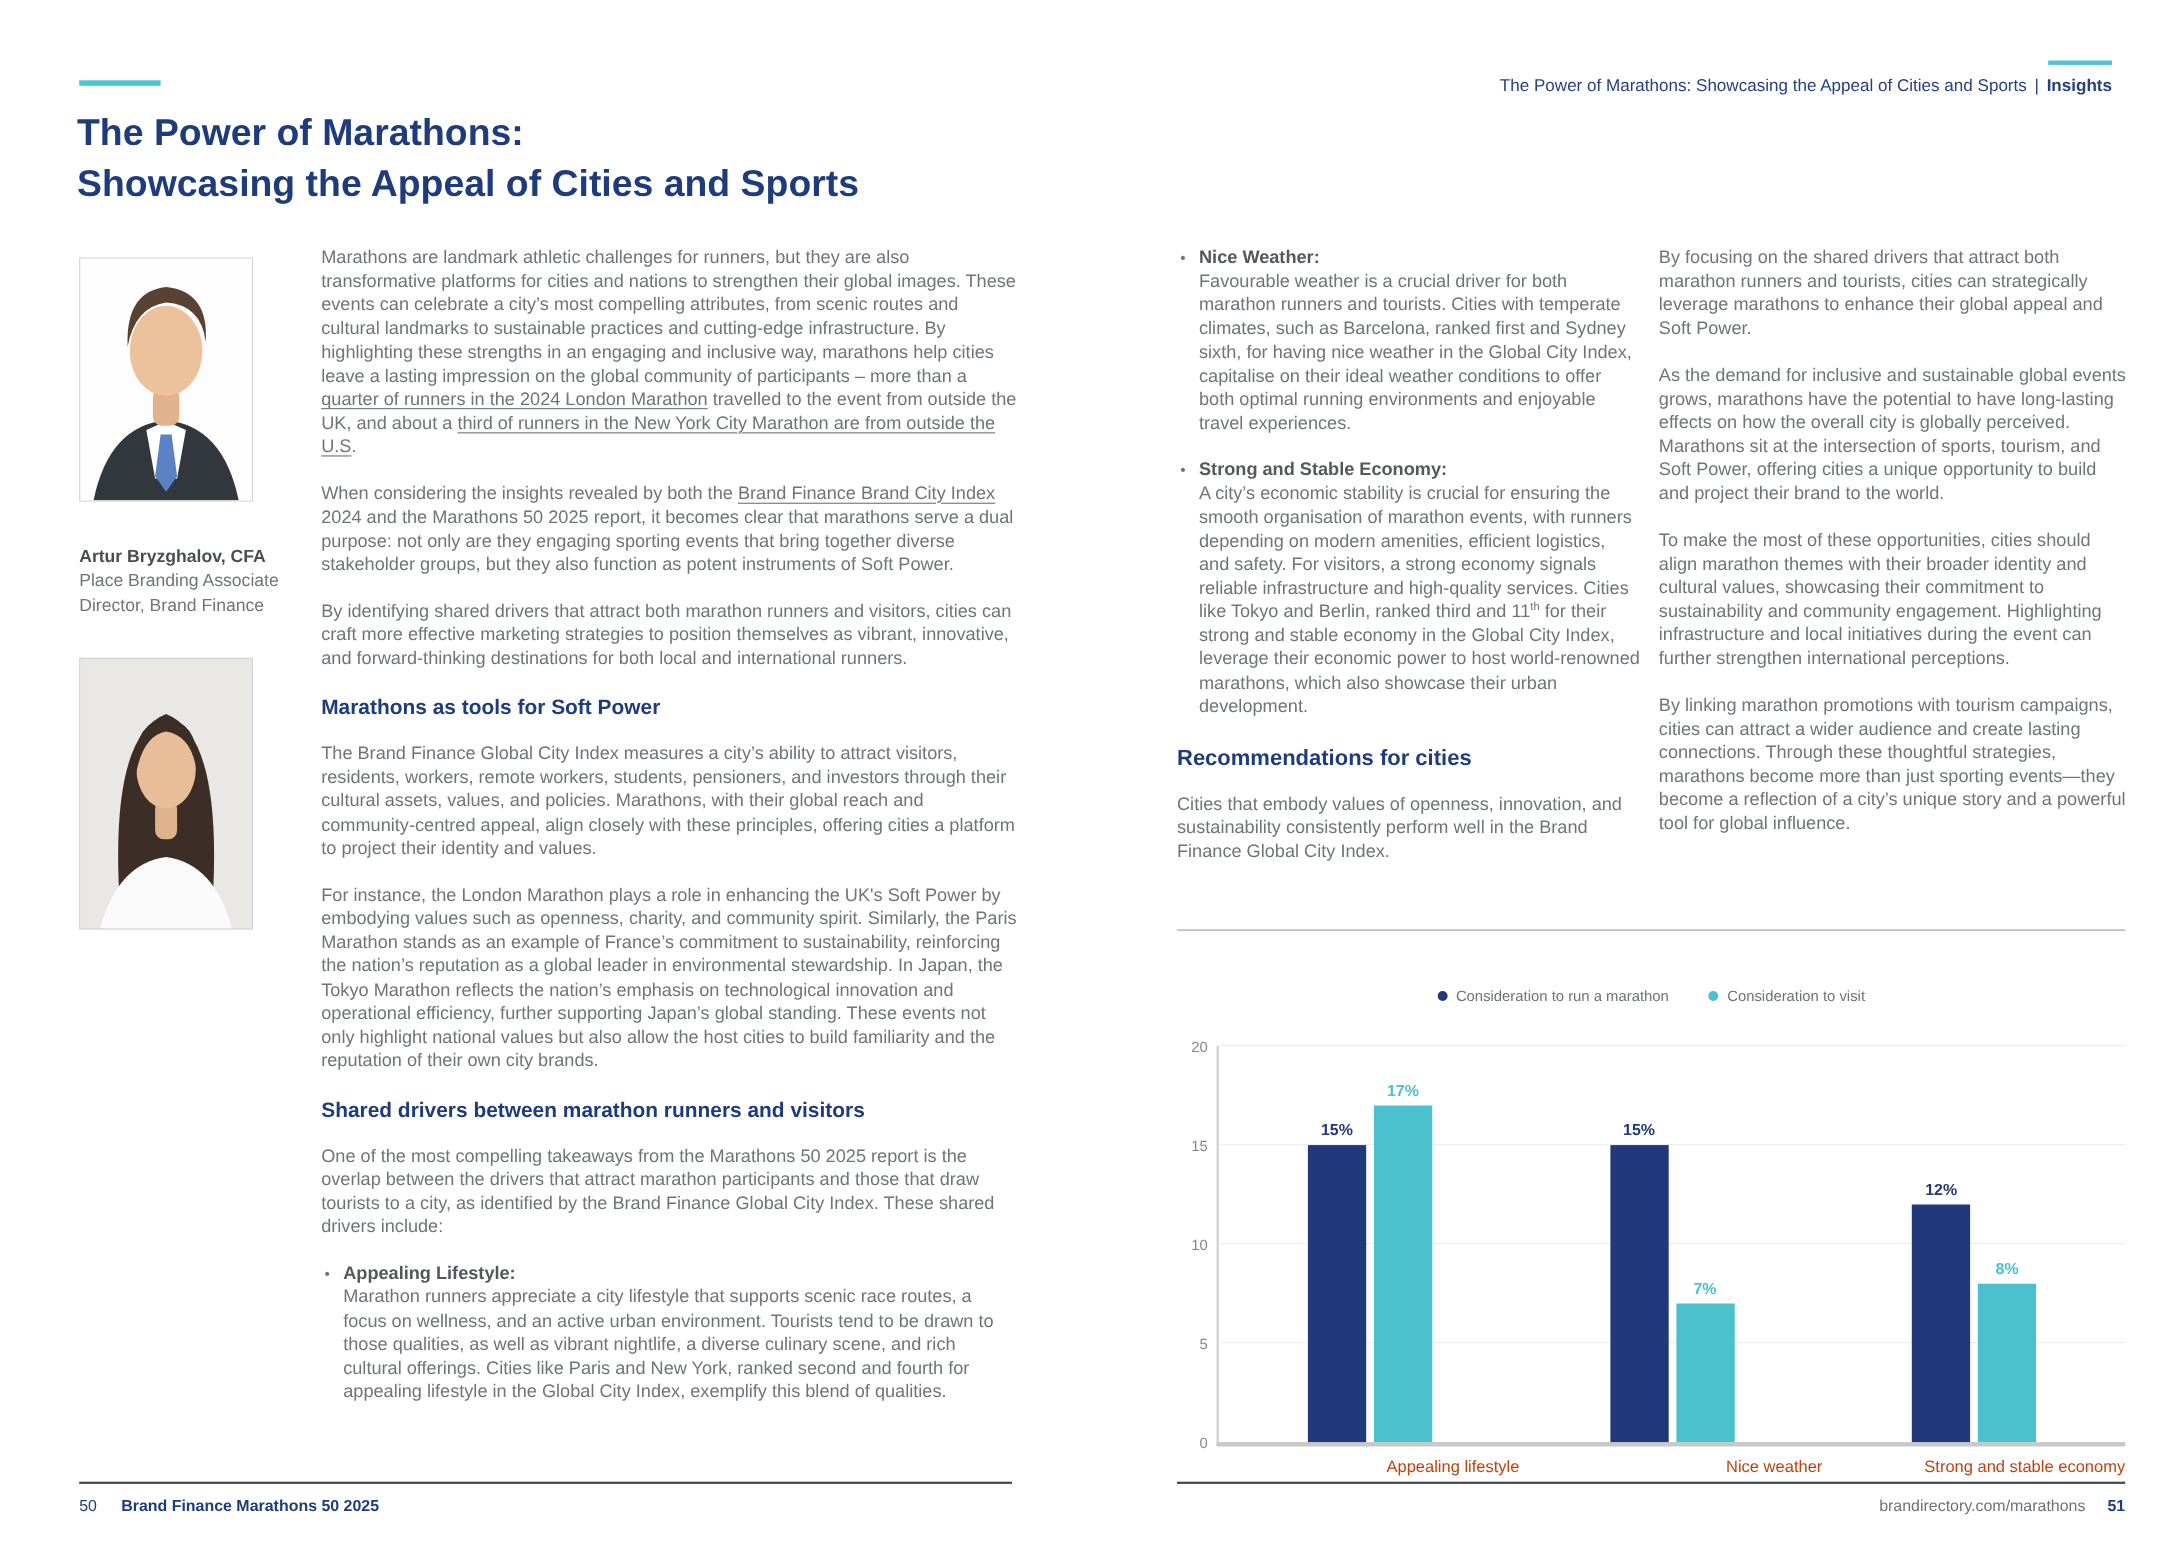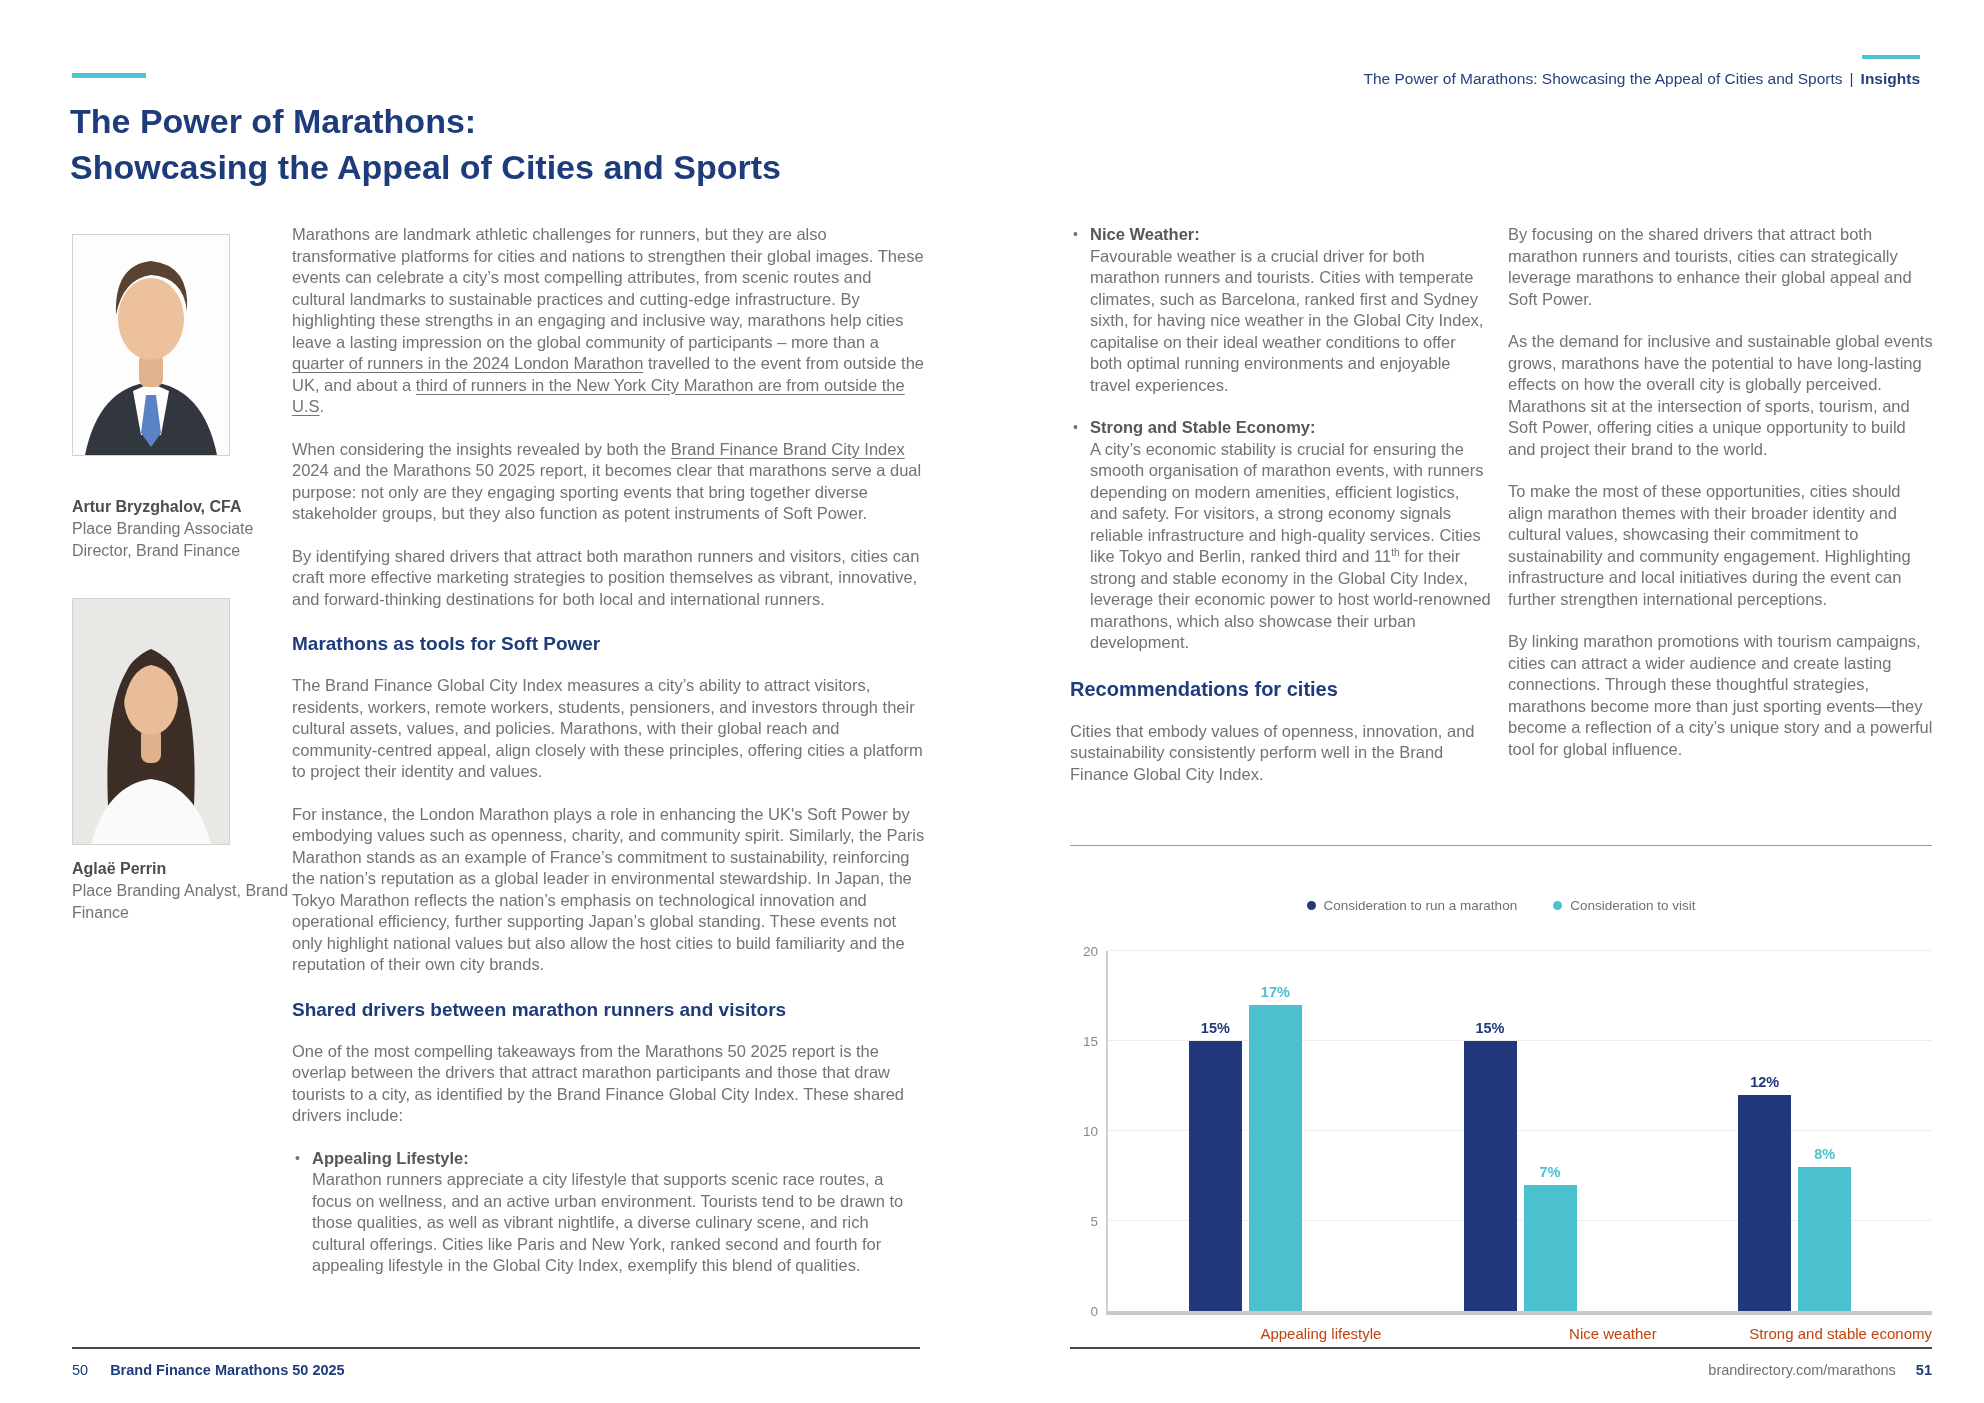--- a/index.html
+++ b/index.html
@@ -104,24 +104,20 @@
 
   <div class="photo photo2">
     <svg width="156" height="245" viewBox="0 0 156 245">
       <rect x="0" y="0" width="156" height="245" fill="#e9e8e5"></rect>
       <path d="M36,225 Q26,70 78,50 Q130,70 120,225 Z" fill="#3c2d26"></path>
       <path d="M18,245 Q34,186 78,180 Q122,186 138,245 Z" fill="#fafafa"></path>
       <rect x="68" y="128" width="20" height="36" rx="8" fill="#e0b28c"></rect>
       <ellipse cx="78" cy="100" rx="27" ry="36" fill="#e9bd98"></ellipse>
       <path d="M50,108 Q46,58 78,54 Q110,58 106,104 Q102,70 78,66 Q56,70 50,108 Z" fill="#3c2d26"></path>
     </svg>
-  </div>
-  <div class="author author2">
-    <div class="name">Aglaë Perrin</div>
-    <div class="role">Place Branding Analyst, Brand Finance</div>
   </div>
 
   <div class="text-col col-main">
     <p><span>Marathons are landmark athletic challenges for runners, but they are also transformative platforms for cities and nations to strengthen their global images. These events can celebrate a city’s most compelling attributes, from scenic routes and cultural landmarks to sustainable practices and cutting-edge infrastructure. By highlighting these strengths in an engaging and inclusive way, marathons help cities leave a lasting impression on the global community of participants – more than a </span><span class="link-underline">quarter of runners in the 2024 London Marathon</span><span> travelled to the event from outside the UK, and about a </span><span class="link-underline">third of runners in the New York City Marathon are from outside the U.S</span><span>.</span></p>
     <p><span>When considering the insights revealed by both the </span><span class="link-underline">Brand Finance Brand City Index</span><span> 2024 and the Marathons 50 2025 report, it becomes clear that marathons serve a dual purpose: not only are they engaging sporting events that bring together diverse stakeholder groups, but they also function as potent instruments of Soft Power.</span></p>
     <p>By identifying shared drivers that attract both marathon runners and visitors, cities can craft more effective marketing strategies to position themselves as vibrant, innovative, and forward-thinking destinations for both local and international runners.</p>
     <div class="section-heading">Marathons as tools for Soft Power</div>
     <p>The Brand Finance Global City Index measures a city’s ability to attract visitors, residents, workers, remote workers, students, pensioners, and investors through their cultural assets, values, and policies. Marathons, with their global reach and community-centred appeal, align closely with these principles, offering cities a platform to project their identity and values.</p>
     <p>For instance, the London Marathon plays a role in enhancing the UK's Soft Power by embodying values such as openness, charity, and community spirit. Similarly, the Paris Marathon stands as an example of France’s commitment to sustainability, reinforcing the nation’s reputation as a global leader in environmental stewardship. In Japan, the Tokyo Marathon reflects the nation’s emphasis on technological innovation and operational efficiency, further supporting Japan’s global standing. These events not only highlight national values but also allow the host cities to build familiarity and the reputation of their own city brands.</p>
     <div class="section-heading">Shared drivers between marathon runners and visitors</div>

